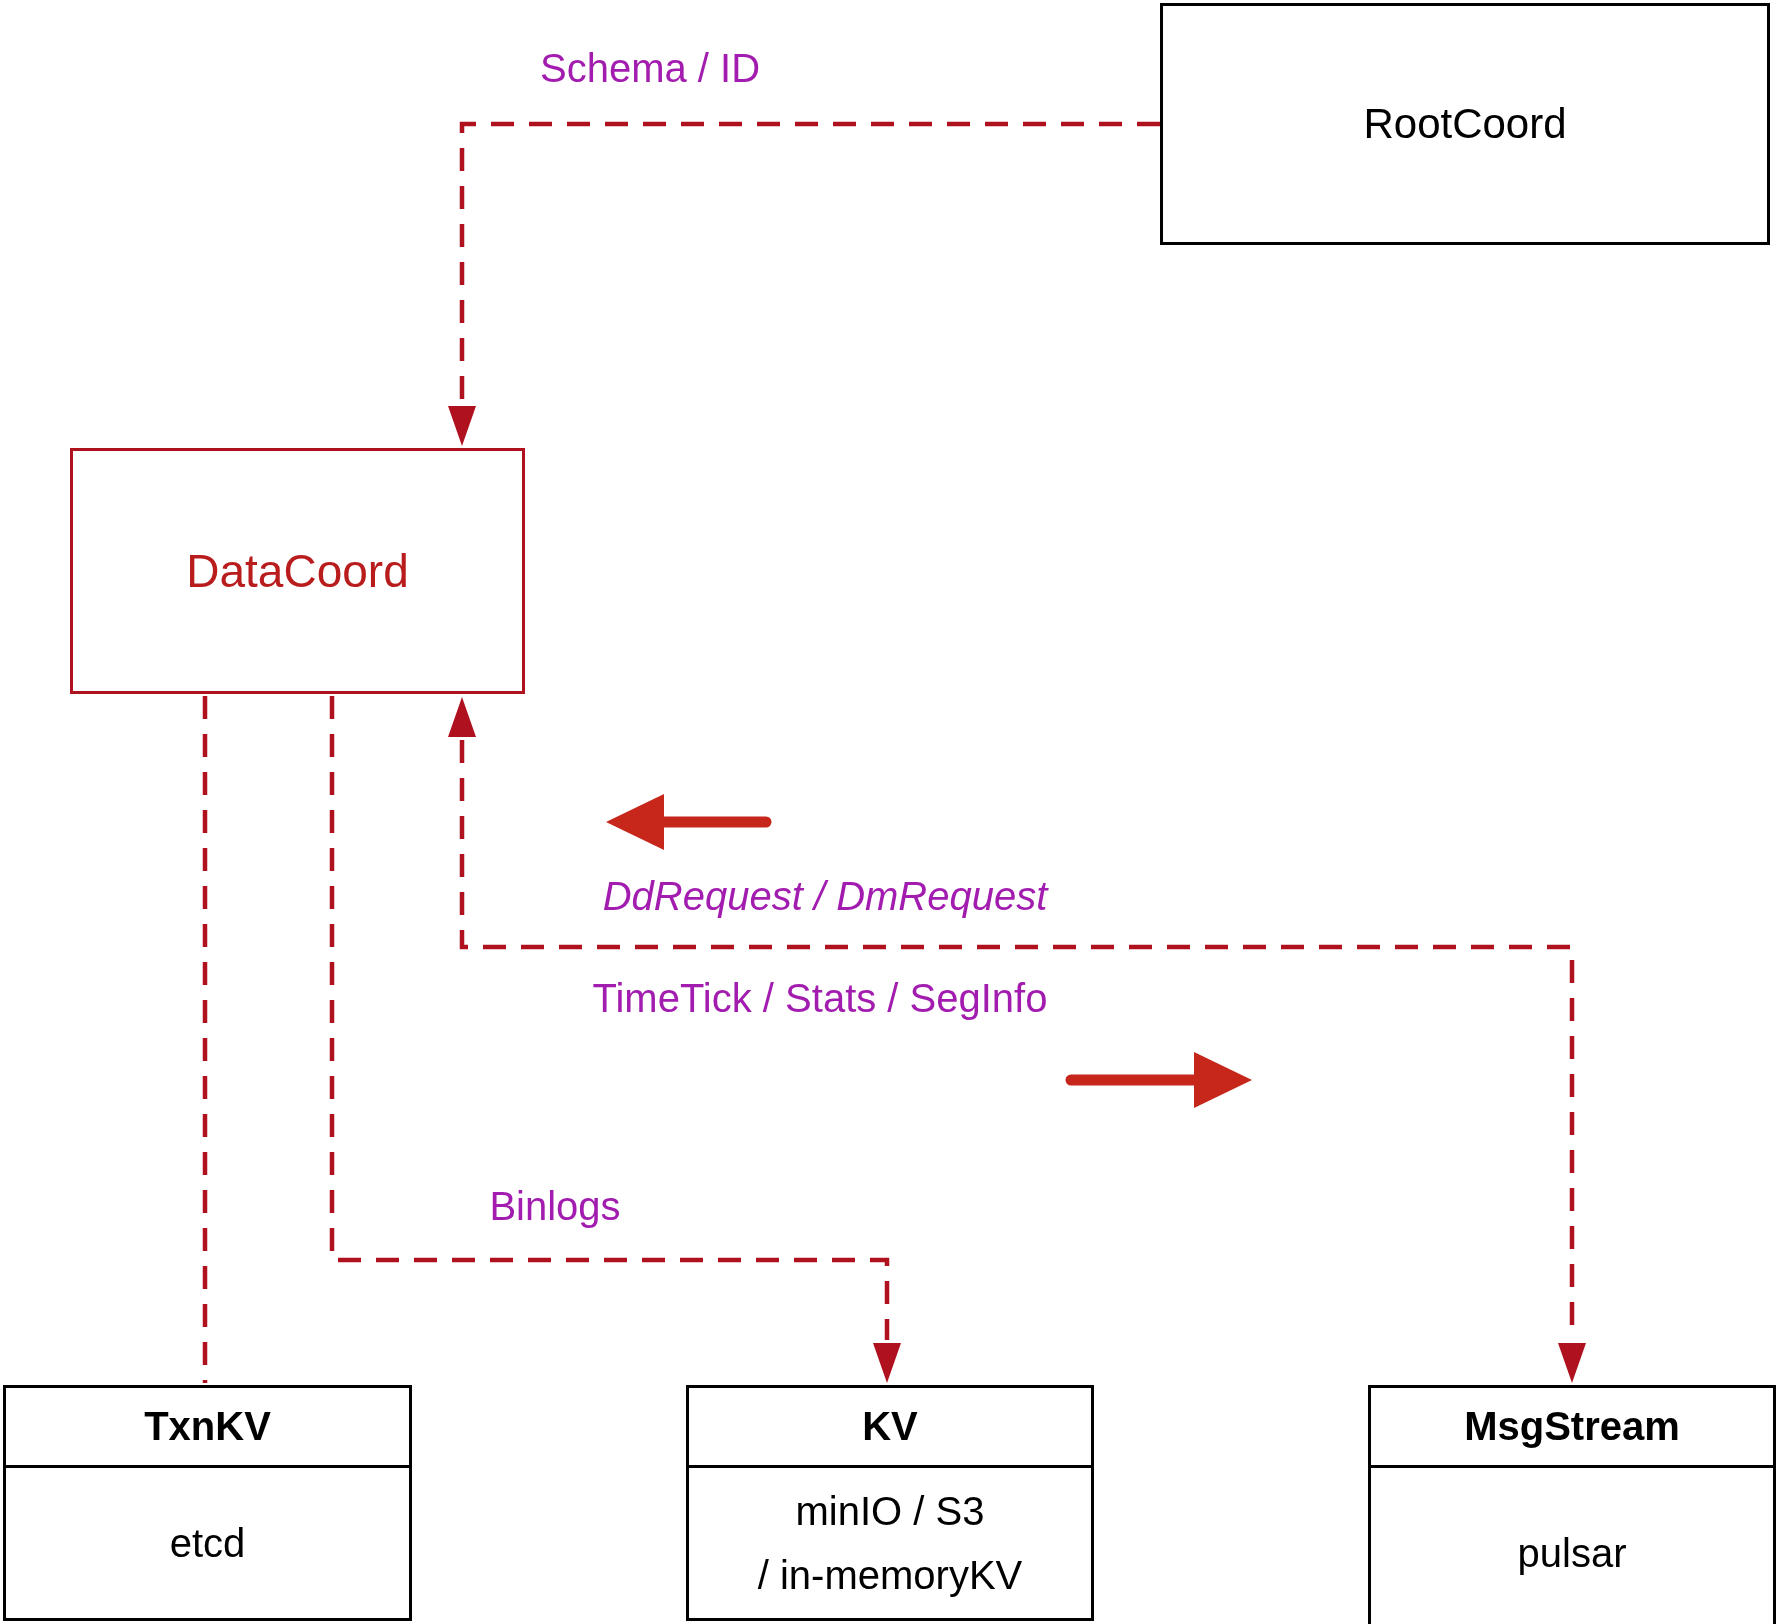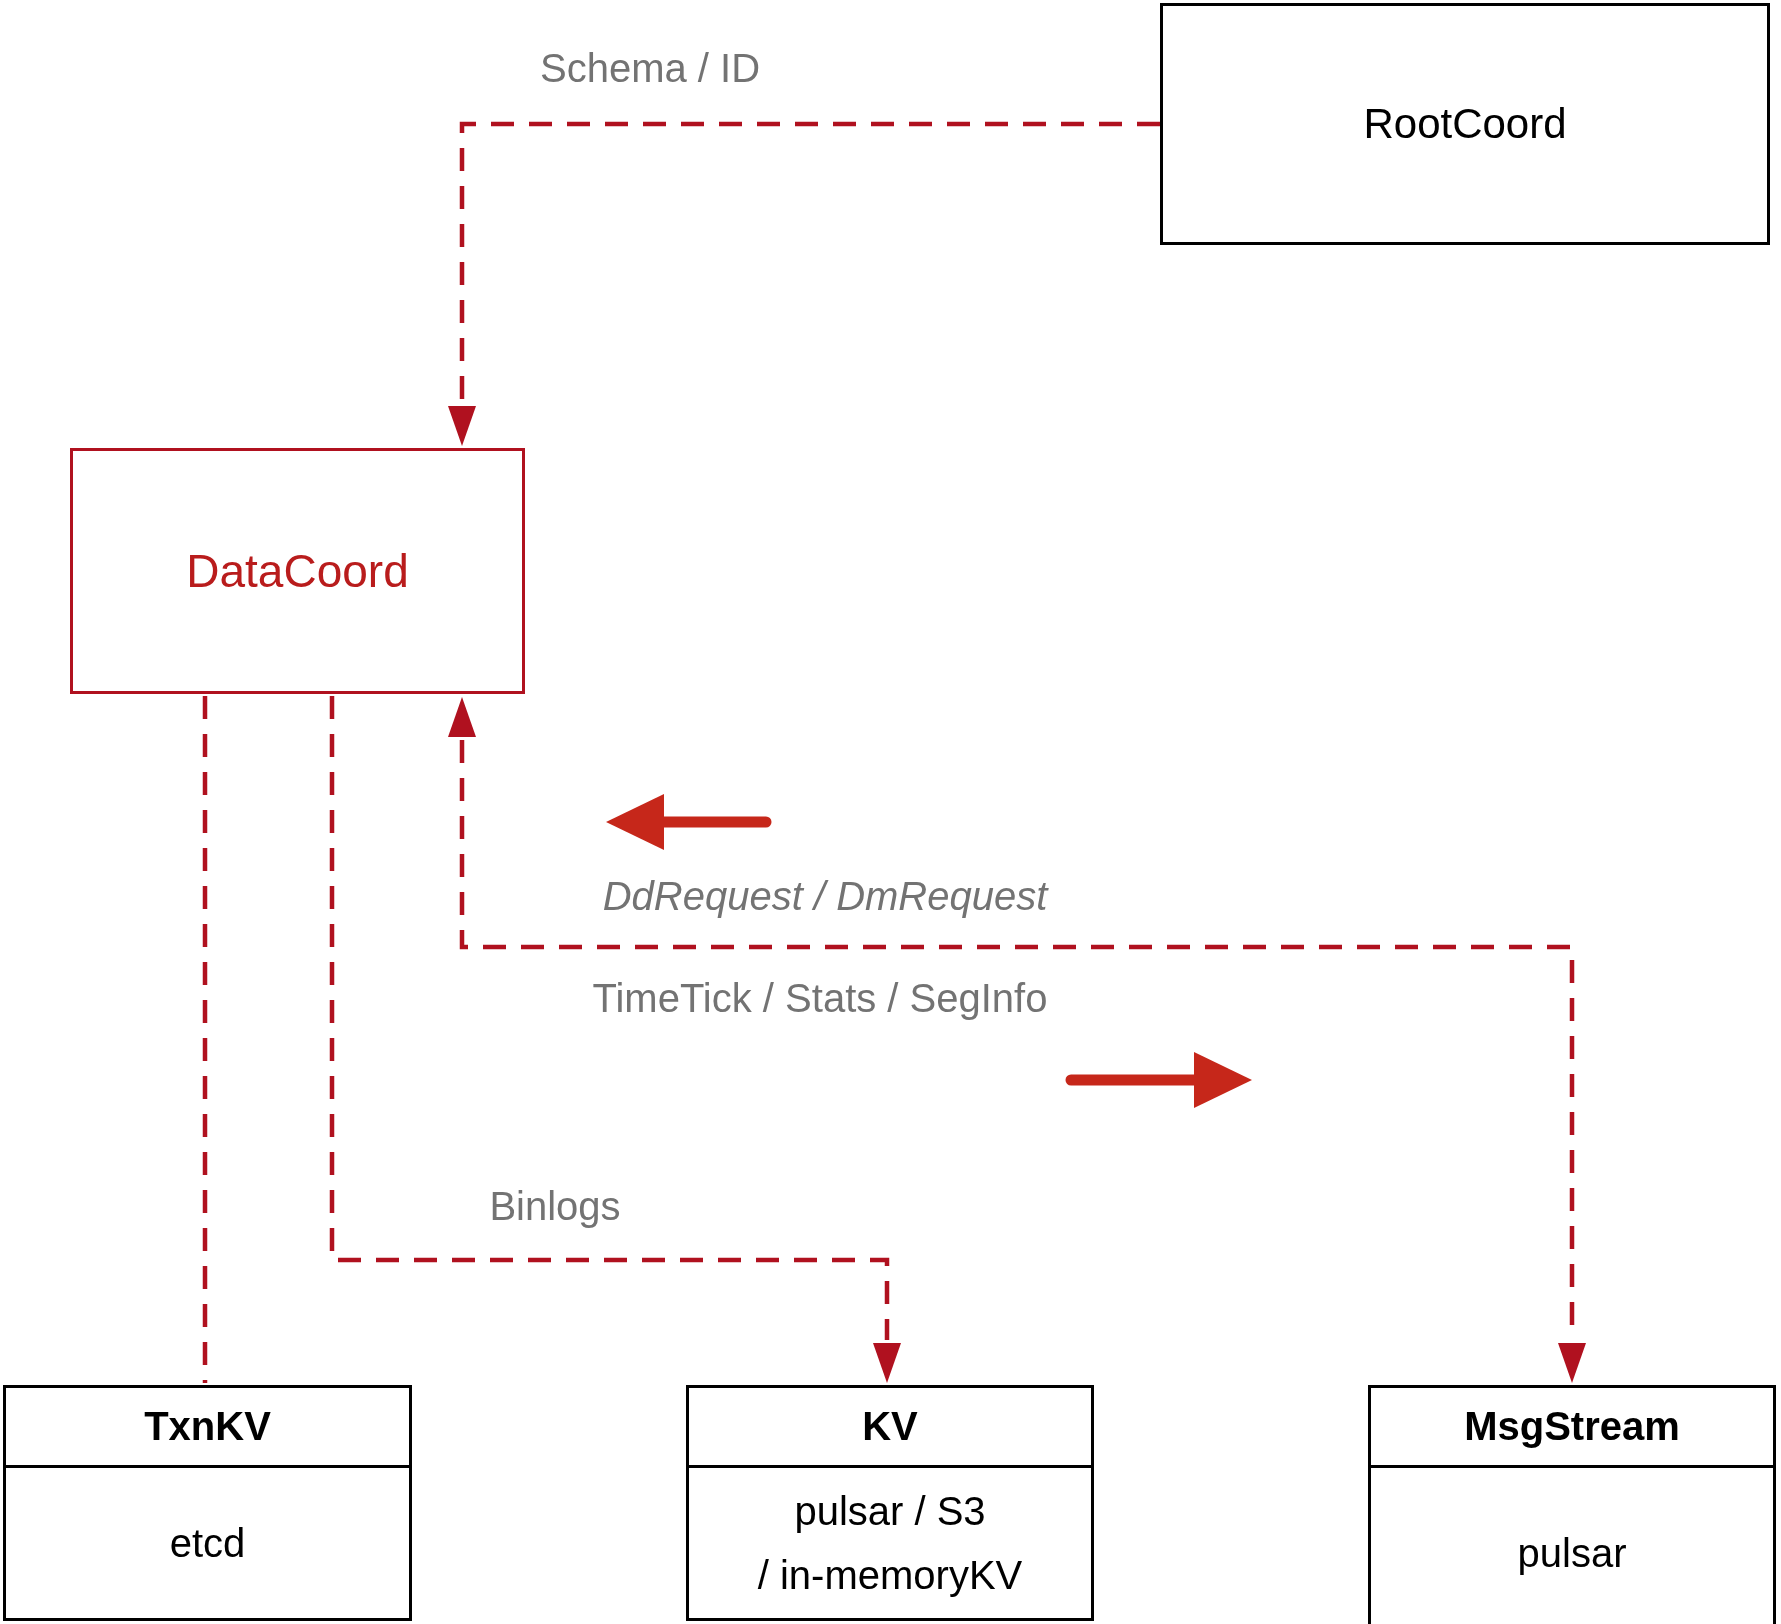--- a/index.html
+++ b/index.html
@@ -64,21 +64,21 @@
     flex-direction: column;
     align-items: center;
     justify-content: center;
     font-size: 40px;
     color: #000000;
     line-height: 1.6;
   }
   .edge-label {
     position: absolute;
     font-size: 40px;
-    color: #737373;
+    color: #a21caf;
     text-align: center;
     white-space: nowrap;
   }
 </style>
 </head>
 <body>
 
 <div class="canvas">
 
   <svg class="wires" viewBox="0 0 1781 1624" xmlns="http://www.w3.org/2000/svg">
@@ -124,21 +124,21 @@
   <div class="store" style="left:3px; top:1385px; width:409px; height:236px;">
     <div class="head">TxnKV</div>
     <div class="body">
       <span>etcd</span>
     </div>
   </div>
 
   <div class="store" style="left:686px; top:1385px; width:408px; height:236px;">
     <div class="head">KV</div>
     <div class="body">
-      <span>pulsar / S3</span>
+      <span>minIO / S3</span>
       <span>/ in-memoryKV</span>
     </div>
   </div>
 
   <div class="store" style="left:1368px; top:1385px; width:408px; height:256px;">
     <div class="head">MsgStream</div>
     <div class="body">
       <span>pulsar</span>
     </div>
   </div>

